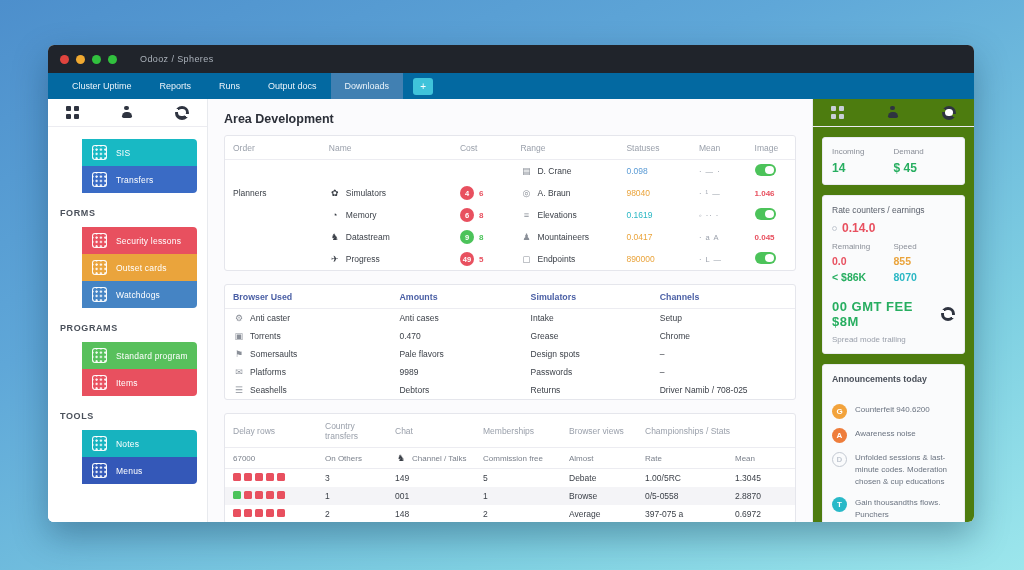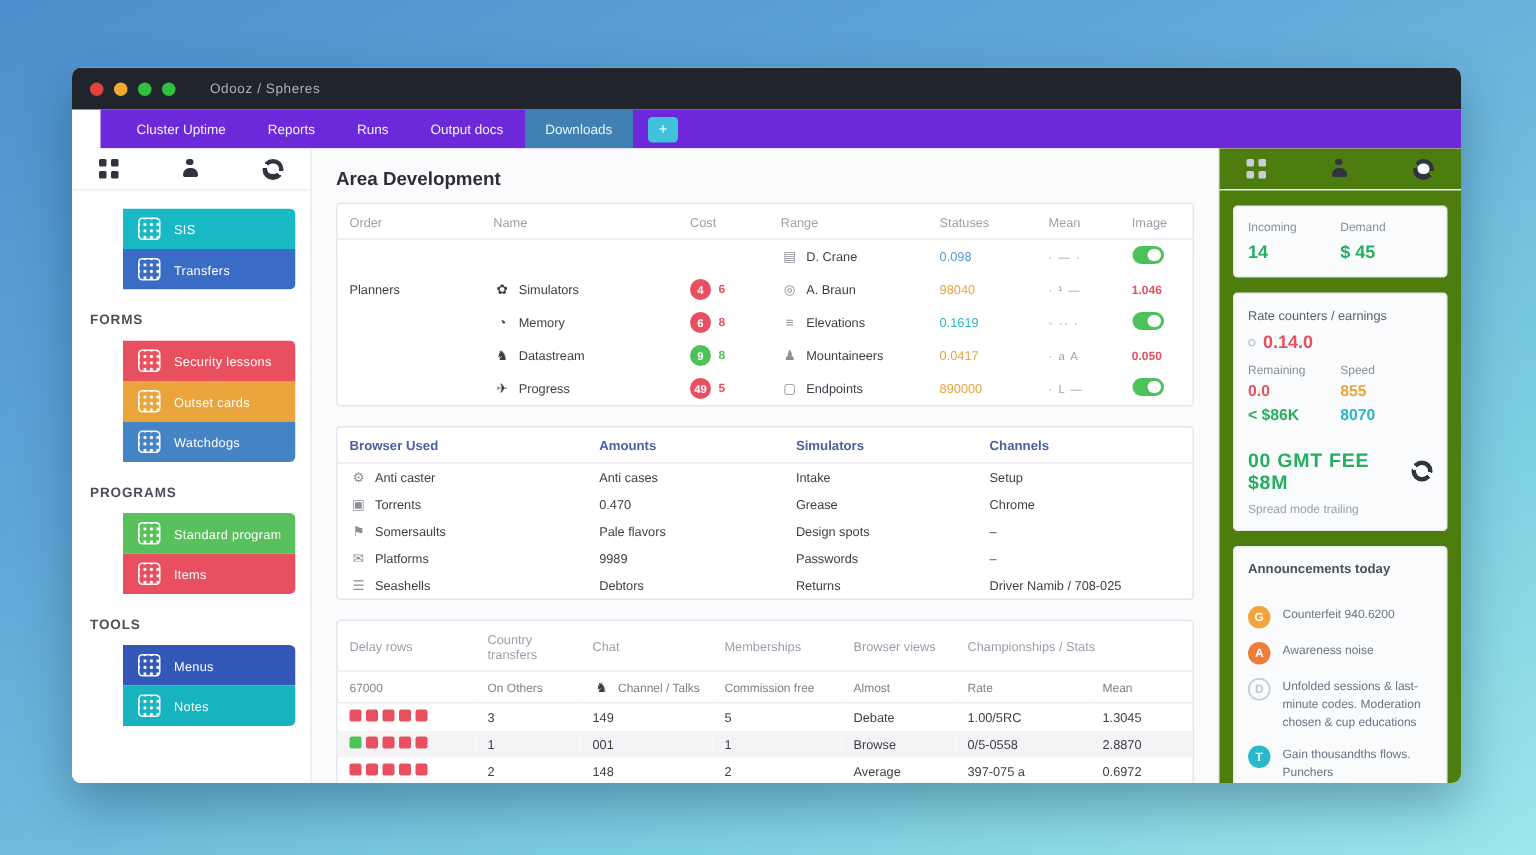--- a/index.html
+++ b/index.html
@@ -8,21 +8,21 @@
   .stage { position:relative; width:1024px; height:570px;
            background:linear-gradient(155deg,#4d8fcc 0%,#5fa7d8 35%,#7fd0e2 75%,#9ce6ec 100%); }
   .window { position:absolute; left:48px; top:45px; width:926px; height:477px;
             border-radius:6px; overflow:hidden; box-shadow:0 14px 34px rgba(10,40,70,.35);
             background:#fff; display:flex; flex-direction:column; }
   
   .titlebar { height:28px; background:#20242b; display:flex; align-items:center; padding:0 12px; flex:none; }
   .light { width:9px; height:9px; border-radius:50%; margin-right:7px; }
   .win-title { color:#aab1ba; font-size:9px; margin-left:16px; letter-spacing:.4px; }
   
-  .navbar { height:26px; background:#6d28d9; display:flex; align-items:center; padding:0 10px; flex:none;margin-left:19px; }
+  .navbar { height:26px; background:#0369a1; display:flex; align-items:center; padding:0 10px; flex:none; }
   .nav-tab { color:#eaf3fa; font-size:9px; padding:0 14px; height:26px; display:flex; align-items:center; cursor:pointer; }
   .nav-tab.active { background:#4180b2; }
   .nav-btn { width:20px; height:17px; background:#3fc3da; border-radius:3px; color:#fff; font-size:10px;
              display:flex; align-items:center; justify-content:center; margin-left:10px; cursor:pointer; }
   
   .content { flex:1; display:flex; min-height:0; background:#fff; }
   .sb-left  { width:160px; flex:none; border-right:1px solid #e8eaee; background:#fff; }
   .main     { flex:1; background:#fbfbfd; padding:11px 16px; min-width:0; }
   .sb-right { width:162px; flex:none; border-left:1px solid #e8eaee; background:#4d7c0f; }
   
@@ -159,27 +159,27 @@
               <span class="lbl">Standard programs</span>
             </div>
             <div class="s-card" style="background: rgb(232, 80, 95);">
               <span class="cglyph"></span>
               <span class="lbl">Items</span>
             </div>
           </div>
 
           <div class="group-label">TOOLS</div>
           <div class="card-group">
+            <div class="s-card" style="background: rgb(23, 179, 191);">
+              <span class="cglyph"></span>
+              <span class="lbl">Notes</span>
+            </div>
             <div class="s-card" style="background: rgb(52, 88, 184);">
               <span class="cglyph"></span>
               <span class="lbl">Menus</span>
-            </div>
-            <div class="s-card" style="background: rgb(23, 179, 191);">
-              <span class="cglyph"></span>
-              <span class="lbl">Notes</span>
             </div>
           </div>
 
         </div>
       </div>
 
       <div class="main">
         <div class="heading">Area Development</div>
 
         <div class="panel">
@@ -232,21 +232,21 @@
                 <td class="mean">◦ ·· ·</td>
                 <td><span class="tog"></span></td>
               </tr>
               <tr>
                 <td></td>
                 <td><span class="row-ic">♞</span><span>Datastream</span></td>
                 <td><span class="cbadge" style="background: rgb(76, 195, 90);">9</span><span class="cside" style="color: rgb(76, 195, 90);">8</span></td>
                 <td><span class="row-ic gray">♟</span><span>Mountaineers</span></td>
                 <td><span style="color: rgb(234, 164, 60);">0.0417</span></td>
                 <td class="mean">· a A</td>
-                <td><span style="font-size: 8px; font-weight: bold; color: rgb(232, 80, 95);">0.050</span></td>
+                <td><span style="font-size: 8px; font-weight: bold; color: rgb(232, 80, 95);">0.045</span></td>
               </tr>
               <tr>
                 <td></td>
                 <td><span class="row-ic">✈</span><span>Progress</span></td>
                 <td><span class="cbadge" style="background: rgb(232, 80, 95);">49</span><span class="cside" style="color: rgb(232, 80, 95);">5</span></td>
                 <td><span class="row-ic gray">▢</span><span>Endpoints</span></td>
                 <td><span style="color: rgb(234, 164, 60);">890000</span></td>
                 <td class="mean">· L —</td>
                 <td><span class="tog"></span></td>
               </tr>

